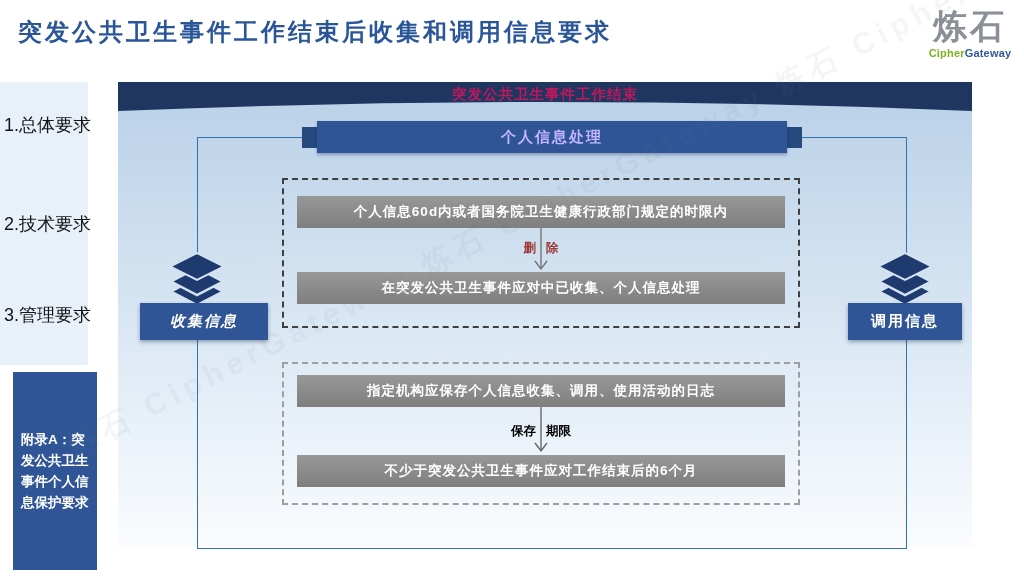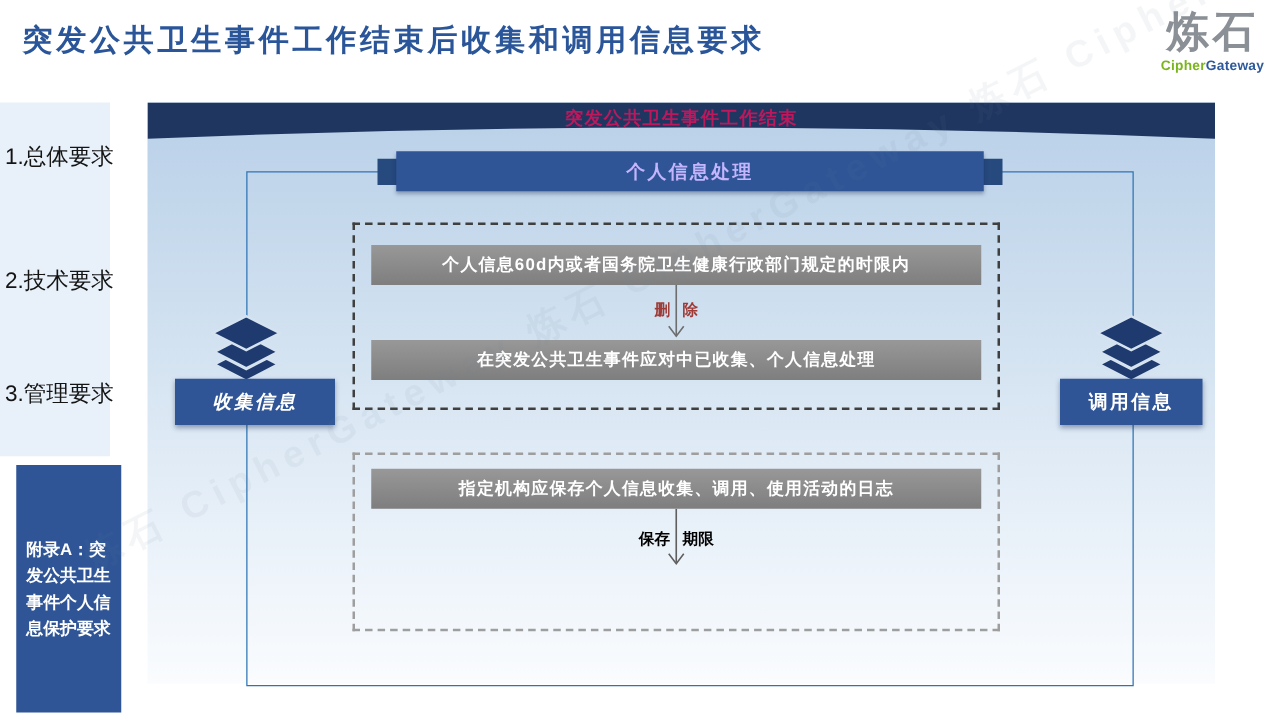--- a/index.html
+++ b/index.html
@@ -136,20 +136,21 @@
   <div class="arrow a2">
     <svg width="14" height="48" viewBox="0 0 14 48">
       <line x1="7" y1="0" x2="7" y2="43" stroke="#5f5f5f" stroke-width="1.3"></line>
       <polyline points="1,36 7,44 13,36" fill="none" stroke="#5f5f5f" stroke-width="1.3"></polyline>
     </svg>
   </div>
   <div class="alabel al2">
     <span>保存</span>
       <span>期限</span>
   </div>
+  <div class="gbar b4">不少于突发公共卫生事件应对工作结束后的6个月</div>
 
   <div class="layers ly-l">
     <svg width="58" height="53" viewBox="0 0 58 53">
       <path d="M29 26 L3 39.5 L29 53 L55 39.5 Z" fill="#1E3A6E" stroke="#D5E3F1" stroke-width="2.5"></path>
       <path d="M29 16 L3 29.5 L29 43 L55 29.5 Z" fill="#1E3A6E" stroke="#D5E3F1" stroke-width="2.5"></path>
       <path d="M29 1 L2 14.5 L29 28 L56 14.5 Z" fill="#1E3A6E" stroke="#D5E3F1" stroke-width="2"></path>
     </svg>
   </div>
   <div class="node node-l">收集信息</div>
 

